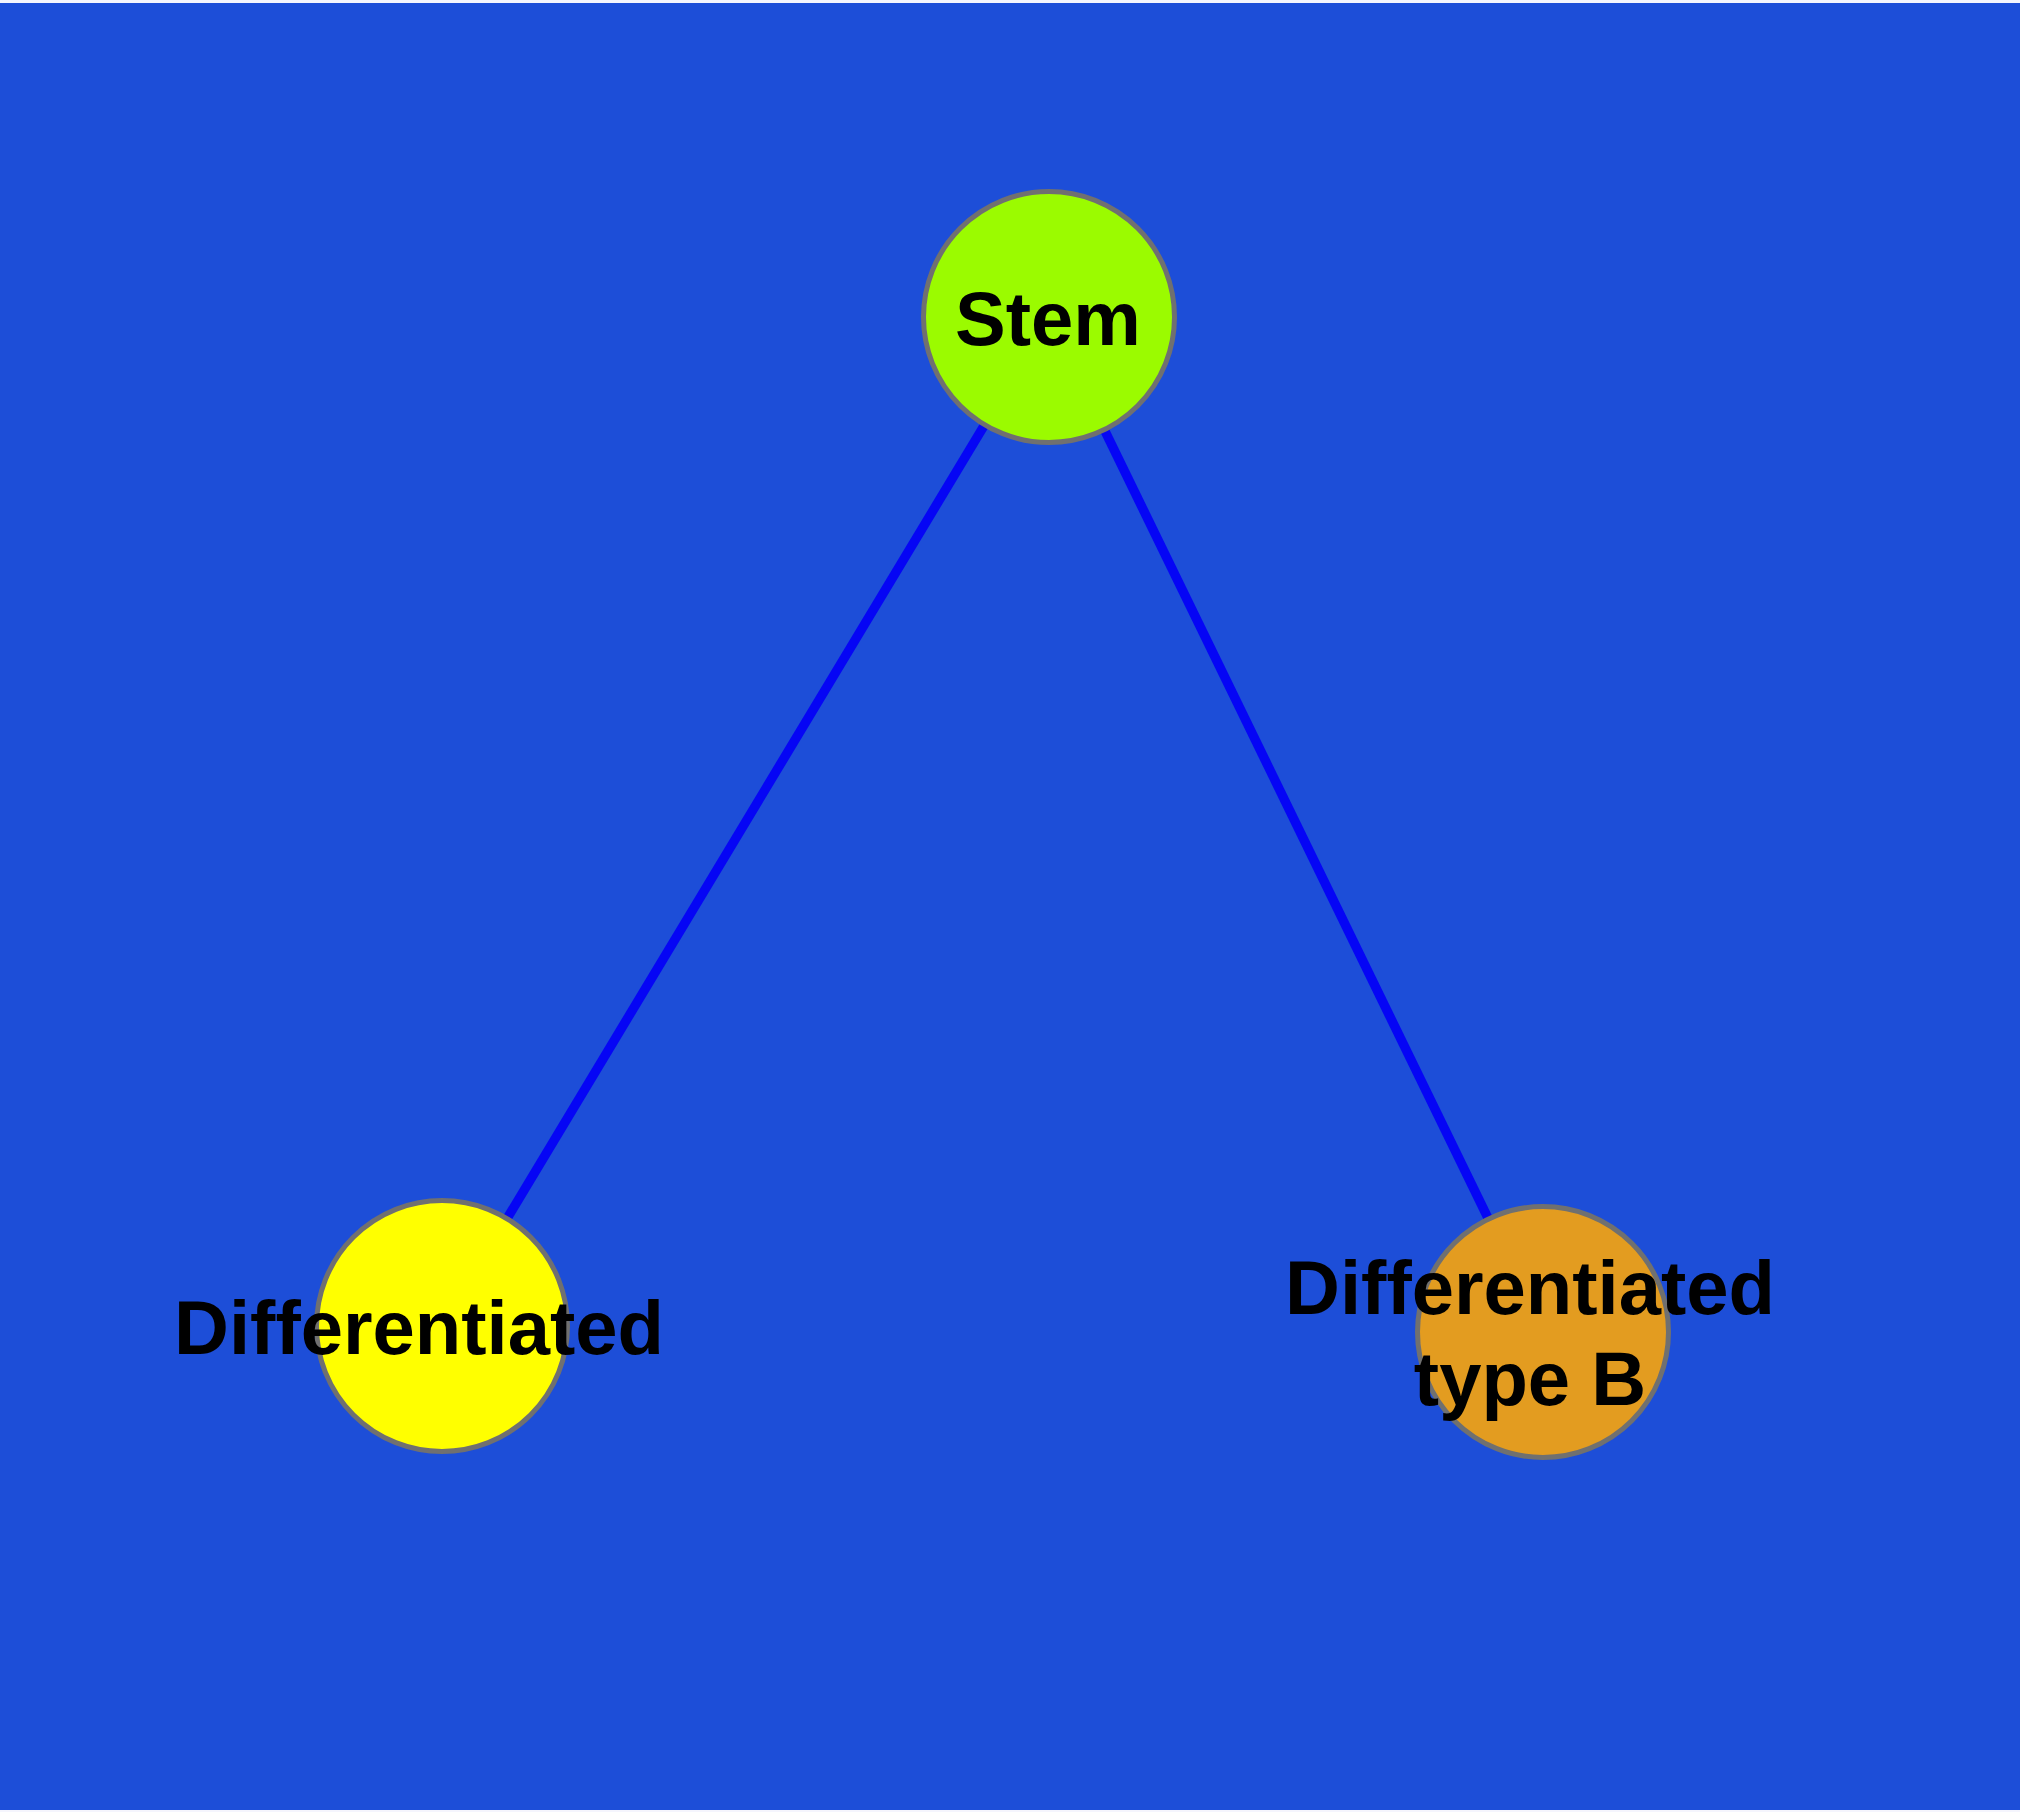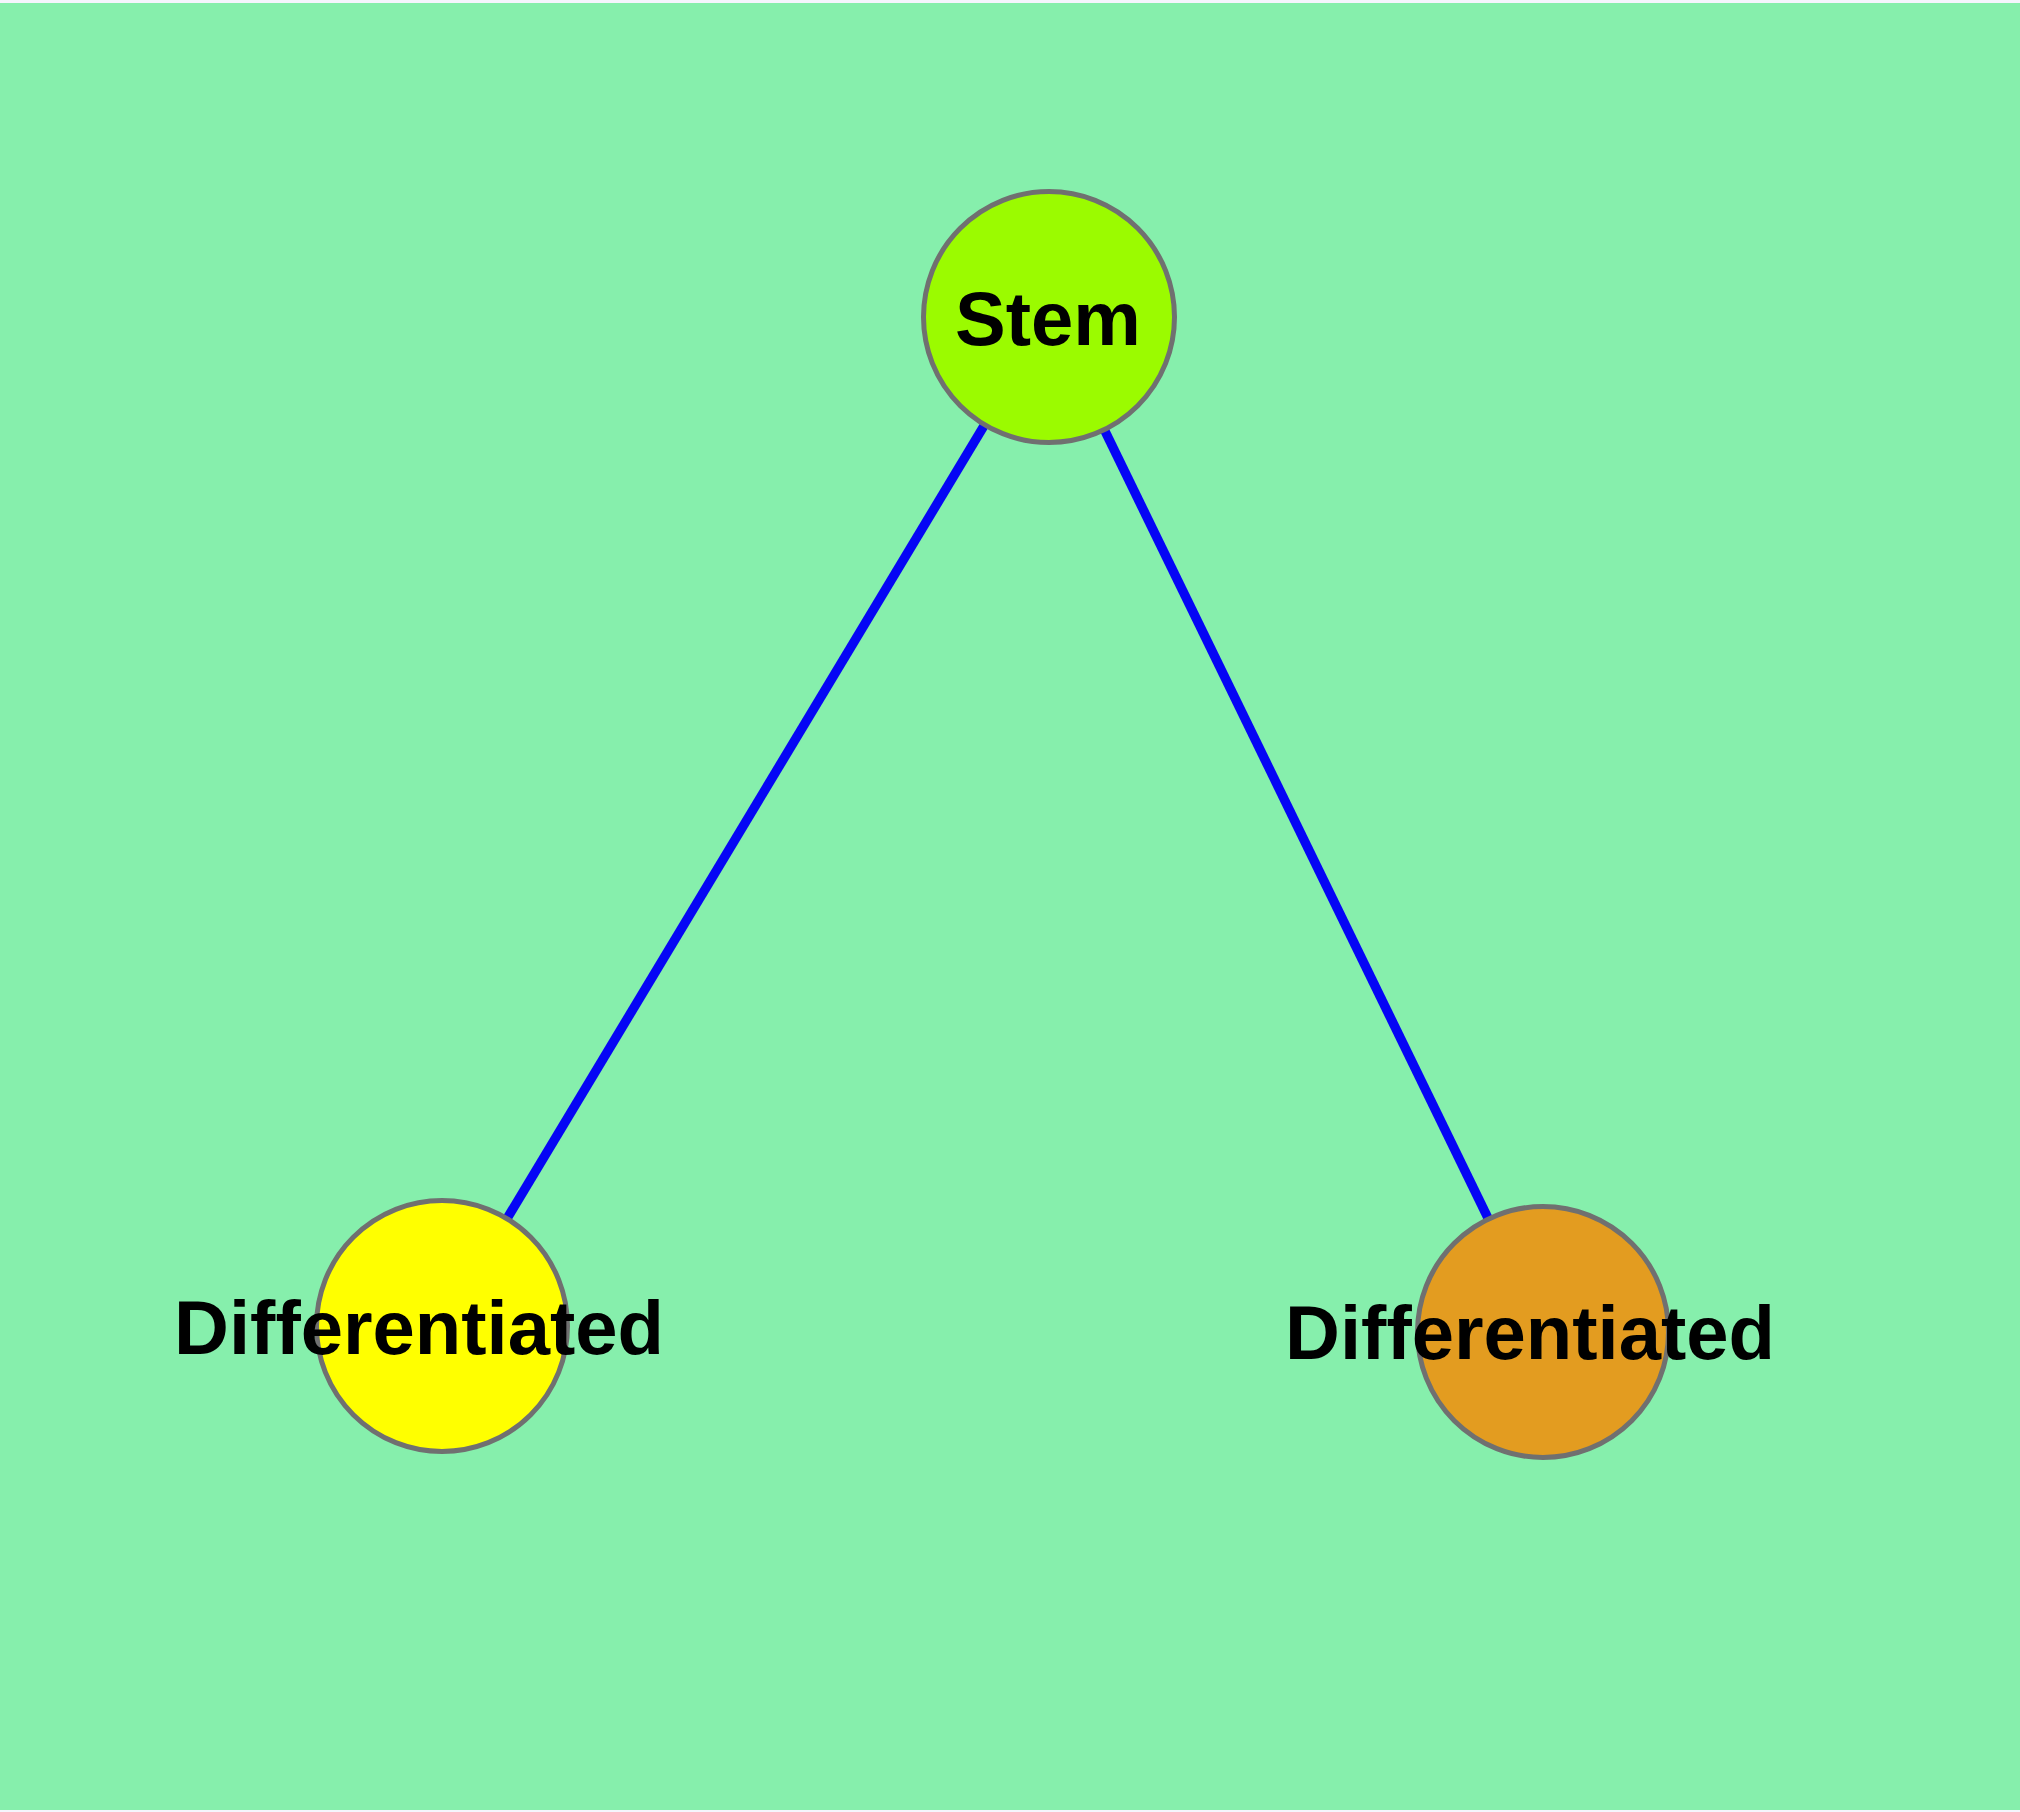--- a/index.html
+++ b/index.html
@@ -43,40 +43,41 @@
     text-align: center;
     white-space: nowrap;
   }
   .node-label .line {
     display: block;
   }
 </style>
 </head>
 <body>
 
-<div class="stage" style="width: 2021px; height: 1812px; background: #86efac;">
+<div class="stage" style="width: 2021px; height: 1812px; background: #1d4ed8;">
 
   <svg class="edges-layer" width="2021" height="1812" viewBox="0 0 2384 2138">
     <line x1="1238" y1="374" x2="522" y2="1564" stroke="#0505F5" stroke-width="11"></line>
     <line x1="1238" y1="374" x2="1821" y2="1572" stroke="#0505F5" stroke-width="11"></line>
   </svg>
 
   <div class="node" style="left: 921px; top: 189px; height: 256px; width: 256px; background: rgb(155, 251, 0); border-color: rgb(112, 112, 112); border-width: 5.1px;"></div>
   <div class="node" style="left: 314px; top: 1198px; height: 256px; width: 256px; background: rgb(255, 255, 0); border-color: rgb(112, 112, 112); border-width: 5.1px;"></div>
   <div class="node" style="left: 1415px; top: 1204px; height: 256px; width: 256px; background: rgb(227, 156, 32); border-color: rgb(112, 112, 112); border-width: 5.1px;"></div>
 
   <div class="node-label" style="left: 1048px; top: 319px; color: rgb(0, 0, 0);">
     <span class="line">Stem</span>
   </div>
 
   <div class="node-label" style="left: 419px; top: 1328px; color: rgb(0, 0, 0);">
     <span class="line">Differentiated</span>
   </div>
 
   <div class="node-label" style="left: 1530px; top: 1333px; color: rgb(0, 0, 0);">
     <span class="line">Differentiated</span>
+    <span class="line">type B</span>
   </div>
 
   <div class="edge-strip top" style="background: rgb(245, 245, 253);"></div>
   <div class="edge-strip bottom" style="background: rgb(245, 245, 253);"></div>
 
 </div>
 
 
 </body></html>

